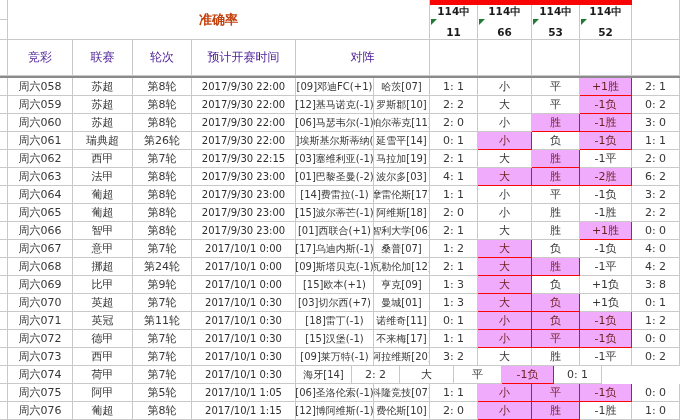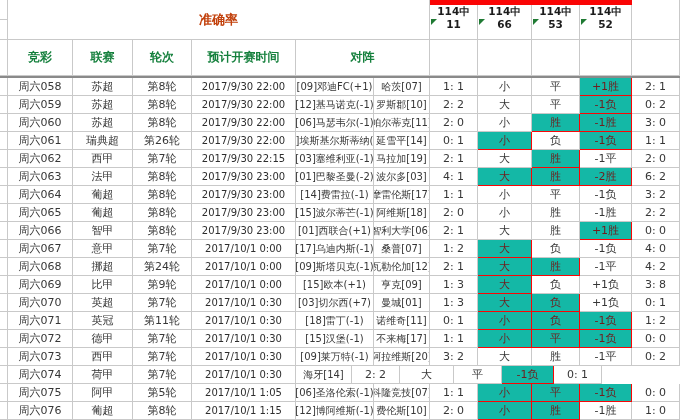--- a/index.html
+++ b/index.html
@@ -17,37 +17,37 @@
   }
   
   .ca{width:8px}.cjc{width:65px}.clg{width:60px}.crd{width:59px}.ctm{width:104px}
   .chm{width:78px}.caw{width:56px}.csc{width:48px}.cou{width:54px}.csg{width:48px}
   .chd{width:52px}.cfn{width:48px}
   
   .top{height:40px;}
   .top .cell{height:40px;}
   .acc-label{width:422px;font-weight:bold;font-size:13px;color:#c2410c;}
   .pred-group{display:flex;box-sizing:border-box;border-top:5px solid #fa0505;height:40px;}
-  .pred-group .cell{height:35px;flex-direction:column;justify-content:flex-start;position:relative;
+  .pred-group .cell{height:35px;flex-direction:column;justify-content:space-between;position:relative;
     font-weight:bold;font-size:10.5px;line-height:13px;color:#1c1c1c;}
   .tri{position:absolute;left:1px;top:14px;width:0;height:0;
     border-top:6px solid #1f7a33;border-right:6px solid transparent;}
   .slivertop{flex-direction:column;padding:0;align-items:stretch;}
   .slivertop div{height:19px;box-sizing:border-box;}
   .slivertop div:first-child{border-bottom:1px solid #c9c9c9;}
   
   .hdr{height:38px;border-bottom:2px solid #8a8a8a;box-sizing:border-box;}
-  .hdr .cell{height:36px;font-weight:bold;font-size:12px;color:#15803d;}
+  .hdr .cell{height:36px;font-weight:normal;font-size:12px;color:#4c1d95;}
   .hdr .two{flex-direction:column;font-size:11px;line-height:13px;gap:44px;}
   
   .trow{display:flex;height:18px;align-items:flex-end;}
   .trow .cell{height:18px;font-size:11px;line-height:17px;}
   .trow .chm,.trow .caw{font-size:10px;}
   .trow .ctm{font-size:10px;color:#2d2d2d;}
-  .hit{background:#14b8a6;color:#6f1e1e;border-right-color:#fa0505;border-bottom-color:#fa0505;}
+  .hit{background:#f0abfc;color:#6f1e1e;border-right-color:#fa0505;border-bottom-color:#fa0505;}
 </style>
 </head>
 <body>
 
 <div id="sheet">
 
   <div class="band top">
     <div class="cell ca slivertop">
         <div></div>
         <div></div>

